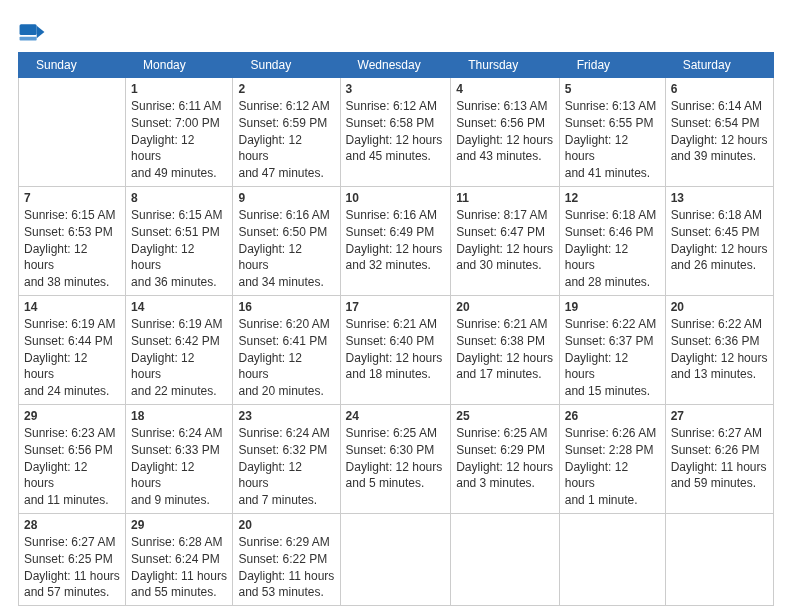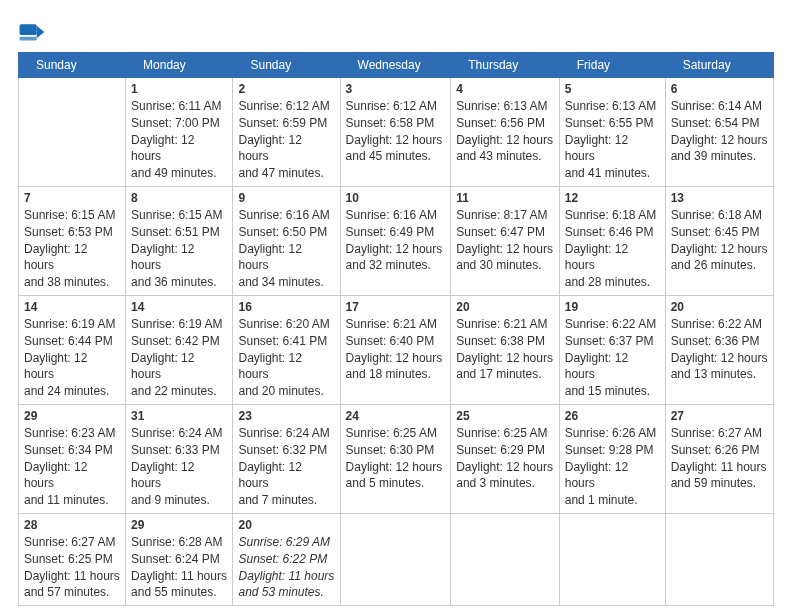--- a/index.html
+++ b/index.html
@@ -271,26 +271,26 @@
             <div class="cell-text" style="white-space: pre-line;">Sunrise: 6:22 AM
 Sunset: 6:36 PM
 Daylight: 12 hours
 and 13 minutes.</div>
           </td>
         </tr>
         <tr>
           <td>
             <span class="day-number">29</span>
             <div class="cell-text" style="white-space: pre-line;">Sunrise: 6:23 AM
-Sunset: 6:34 PM
+Sunset: 6:56 PM
 Daylight: 12 hours
 and 11 minutes.</div>
           </td>
           <td>
-            <span class="day-number">31</span>
+            <span class="day-number">18</span>
             <div class="cell-text" style="white-space: pre-line;">Sunrise: 6:24 AM
 Sunset: 6:33 PM
 Daylight: 12 hours
 and 9 minutes.</div>
           </td>
           <td>
             <span class="day-number">23</span>
             <div class="cell-text" style="white-space: pre-line;">Sunrise: 6:24 AM
 Sunset: 6:32 PM
 Daylight: 12 hours
@@ -306,21 +306,21 @@
           <td>
             <span class="day-number">25</span>
             <div class="cell-text" style="white-space: pre-line;">Sunrise: 6:25 AM
 Sunset: 6:29 PM
 Daylight: 12 hours
 and 3 minutes.</div>
           </td>
           <td>
             <span class="day-number">26</span>
             <div class="cell-text" style="white-space: pre-line;">Sunrise: 6:26 AM
-Sunset: 9:28 PM
+Sunset: 2:28 PM
 Daylight: 12 hours
 and 1 minute.</div>
           </td>
           <td>
             <span class="day-number">27</span>
             <div class="cell-text" style="white-space: pre-line;">Sunrise: 6:27 AM
 Sunset: 6:26 PM
 Daylight: 11 hours
 and 59 minutes.</div>
           </td>
@@ -335,21 +335,21 @@
           </td>
           <td>
             <span class="day-number">29</span>
             <div class="cell-text" style="white-space: pre-line;">Sunrise: 6:28 AM
 Sunset: 6:24 PM
 Daylight: 11 hours
 and 55 minutes.</div>
           </td>
           <td>
             <span class="day-number">20</span>
-            <div class="cell-text" style="white-space: pre-line; font-style: italic;">Sunrise: 6:29 AM
+            <div class="cell-text" style="white-space: pre-line;">Sunrise: 6:29 AM
 Sunset: 6:22 PM
 Daylight: 11 hours
 and 53 minutes.</div>
           </td>
           <td class="empty-cell"></td>
           <td class="empty-cell"></td>
           <td class="empty-cell"></td>
           <td class="empty-cell"></td>
         </tr>
       </tbody>

